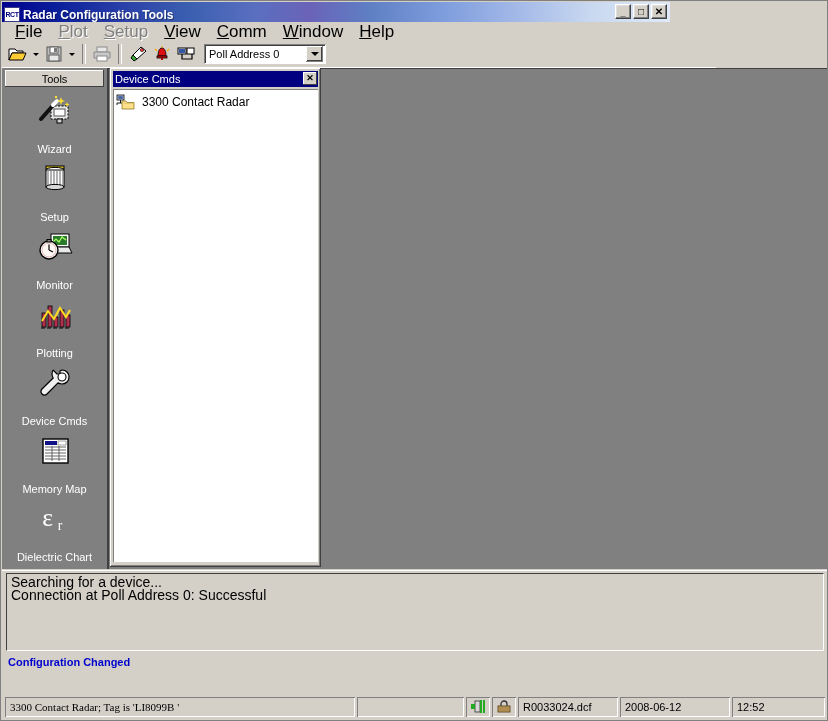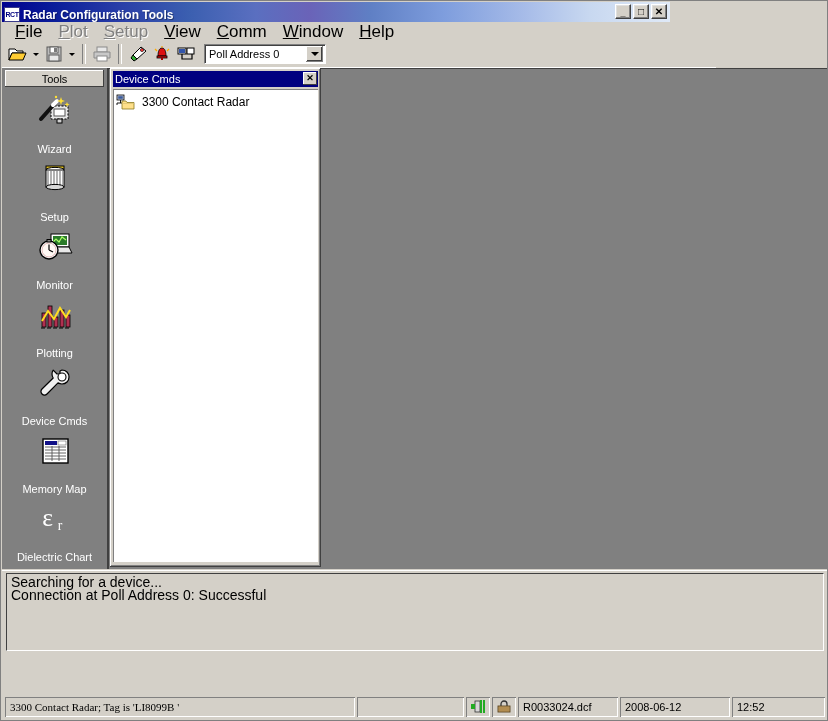--- a/index.html
+++ b/index.html
@@ -607,20 +607,21 @@
         </div>
       </div>
     </div>
   </div>
 
   <div class="logpanel">
     <div class="logbox">
       <div class="logline">Searching for a device...</div>
       <div class="logline">Connection at Poll Address 0: Successful</div>
     </div>
+    <div class="logstatus">Configuration Changed</div>
   </div>
 
   <div class="statusbar">
     <div class="sb-panel sb-main">3300 Contact Radar;  Tag is 'LI8099B '</div>
     <div class="sb-panel sb-mid"></div>
     <div class="sb-panel sb-icon">
       <svg width="18" height="15" viewBox="0 0 18 15">
         <rect x="6" y="2" width="5" height="11" fill="#d8d8d8" stroke="#333333" stroke-width="0.8"></rect>
         <rect x="2" y="5" width="4" height="5" fill="#22aa22"></rect>
         <rect x="11" y="1" width="2" height="13" fill="#22aa22"></rect>

